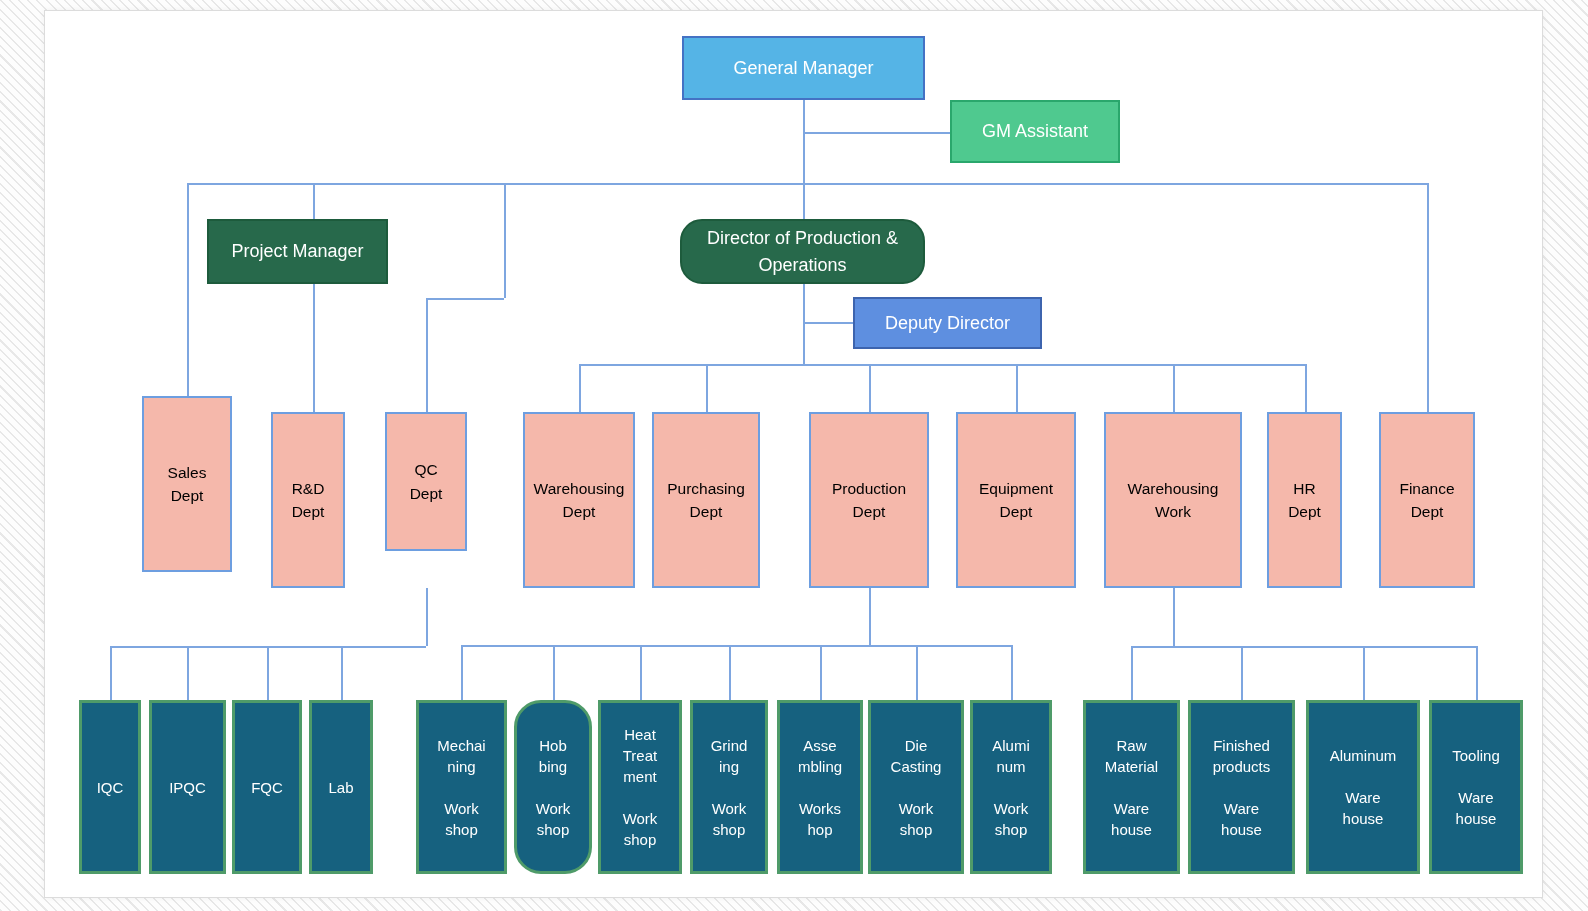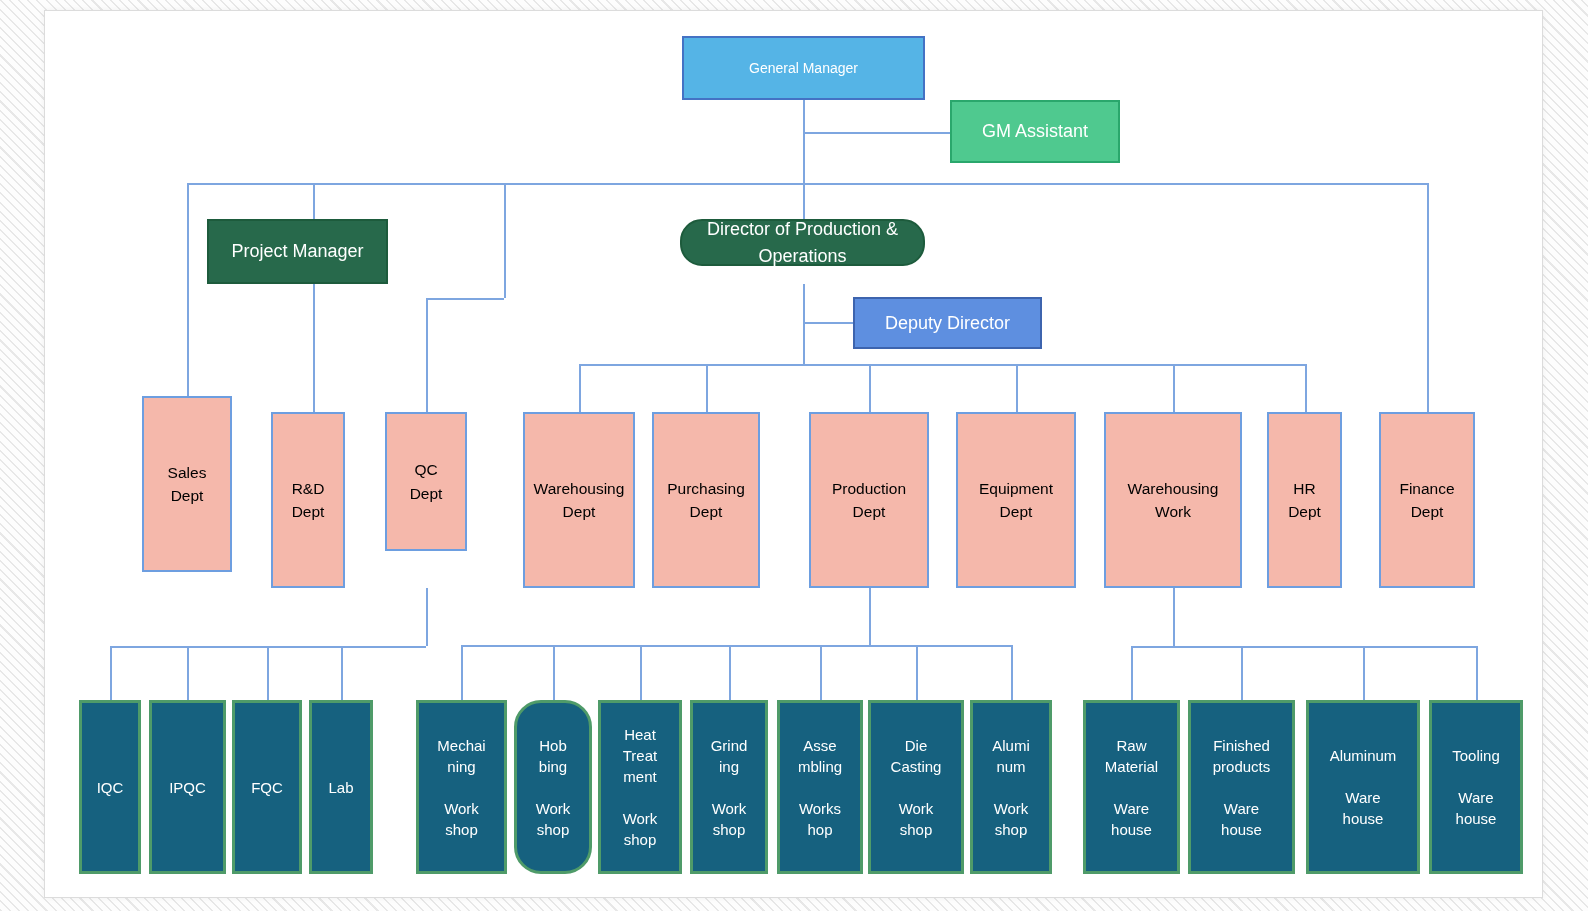--- a/index.html
+++ b/index.html
@@ -33,21 +33,21 @@
     box-sizing:border-box;
     display:flex;
     align-items:center;
     justify-content:center;
     text-align:center;
     white-space:pre-line;
     z-index:2;
     line-height:1.45;
     cursor:default;
   }
-  .s-blue      {background:#55b4e6;border:2px solid #4472c4;color:#ffffff;font-size:14px;}
+  .s-blue      {background:#55b4e6;border:2px solid #4472c4;color:#ffffff;font-size:18px;}
   .s-green     {background:#4fc98f;border:2px solid #2aa76c;color:#ffffff;font-size:18px;}
   .s-darkgreen {background:#27694b;border:2px solid #1d5b3c;color:#ffffff;font-size:18px;}
   .s-medblue   {background:#5e8fe0;border:2px solid #3d64ae;color:#ffffff;font-size:18px;}
   .s-salmon    {background:#f5b8ab;border:2px solid #6d9ee0;color:#000000;font-size:15.5px;line-height:1.5;}
   .s-teal      {background:#16617f;border:3px solid #4f9b69;color:#ffffff;font-size:15px;line-height:1.4;}
 </style>
 </head>
 <body>
 
 <div id="stage">
@@ -90,21 +90,21 @@
       <div class="seg" style="left: 1011px; top: 645px; width: 1.5px; height: 55px;"></div>
       <div class="seg" style="left: 1173px; top: 588px; width: 1.5px; height: 58px;"></div>
       <div class="seg" style="left: 1131px; top: 646px; width: 345px; height: 1.5px;"></div>
       <div class="seg" style="left: 1131px; top: 646px; width: 1.5px; height: 54px;"></div>
       <div class="seg" style="left: 1241px; top: 646px; width: 1.5px; height: 54px;"></div>
       <div class="seg" style="left: 1363px; top: 646px; width: 1.5px; height: 54px;"></div>
       <div class="seg" style="left: 1476px; top: 646px; width: 1.5px; height: 54px;"></div>
       <div class="node s-blue" style="left: 682px; top: 36px; width: 243px; height: 64px;">General Manager</div>
       <div class="node s-green" style="left: 950px; top: 100px; width: 170px; height: 63px;">GM Assistant</div>
       <div class="node s-darkgreen" style="left: 207px; top: 219px; width: 181px; height: 65px;">Project Manager</div>
-      <div class="node s-darkgreen" style="left: 680px; top: 219px; width: 245px; height: 47px; border-radius: 22px;">Director of Production &amp;
+      <div class="node s-darkgreen" style="left: 680px; top: 219px; width: 245px; height: 65px; border-radius: 22px;">Director of Production &amp;
 Operations</div>
       <div class="node s-medblue" style="left: 853px; top: 297px; width: 189px; height: 52px;">Deputy Director</div>
       <div class="node s-salmon" style="left: 142px; top: 396px; width: 90px; height: 176px;">Sales
 Dept</div>
       <div class="node s-salmon" style="left: 271px; top: 412px; width: 74px; height: 176px;">R&amp;D
 Dept</div>
       <div class="node s-salmon" style="left: 385px; top: 412px; width: 82px; height: 139px;">QC
 Dept</div>
       <div class="node s-salmon" style="left: 523px; top: 412px; width: 112px; height: 176px;">Warehousing
 Dept</div>

